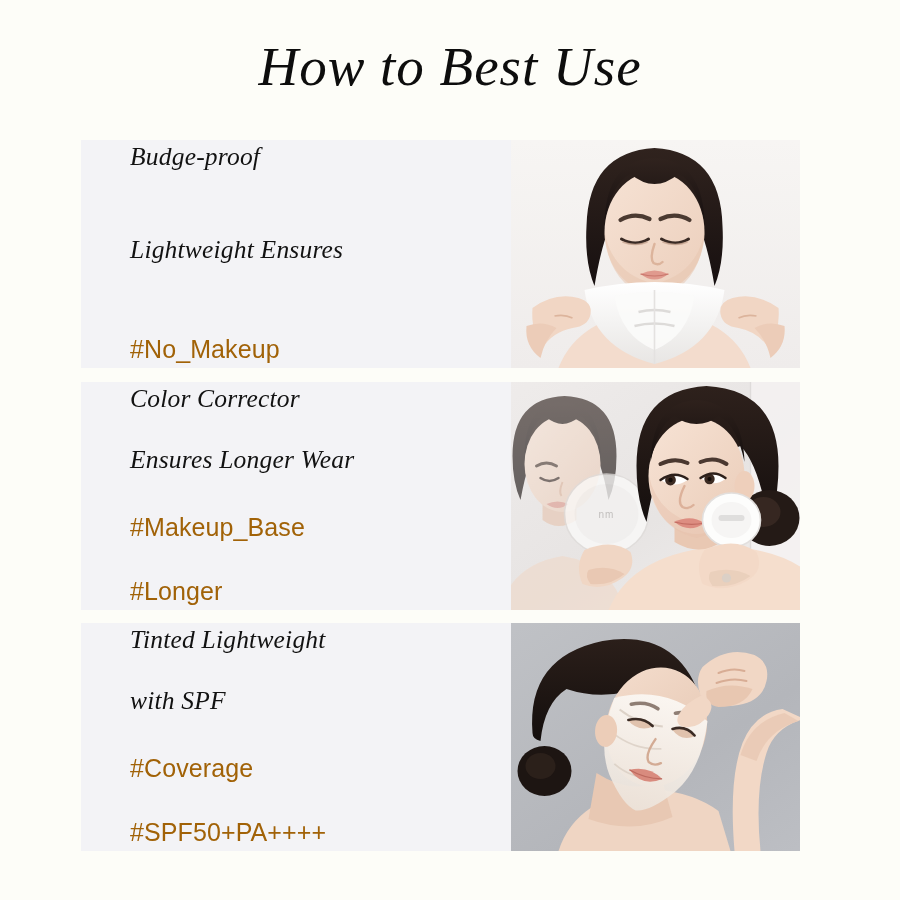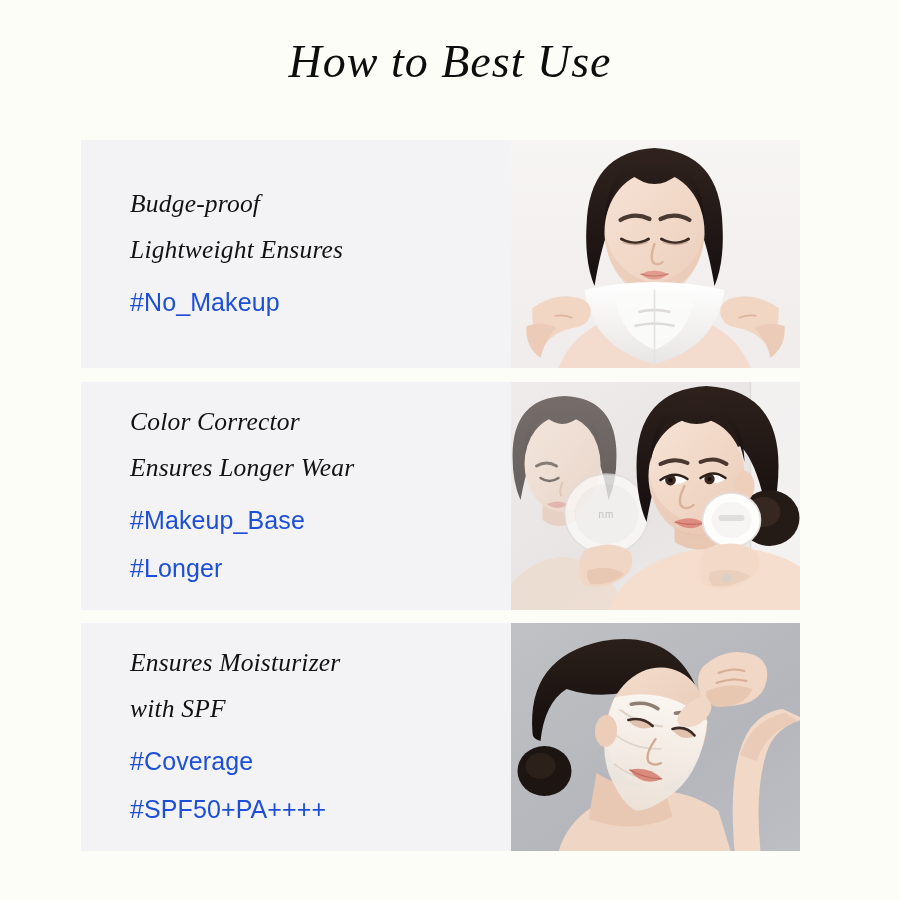--- a/index.html
+++ b/index.html
@@ -23,21 +23,21 @@
   
   .title {
     position: absolute;
     left: 0;
     top: 38px;
     width: 900px;
     text-align: center;
     font-family: "Liberation Serif", "DejaVu Serif", serif;
     font-style: italic;
     font-weight: 400;
-    font-size: 46px;
+    font-size: 55px;
     letter-spacing: 1px;
     color: #0d0d0d;
     line-height: 1.05;
     white-space: nowrap;
   }
 
   
   .panel {
     position: absolute;
     left: 81px;
@@ -53,40 +53,40 @@
   #panel-3 { top: 623px; }
 
   .panel-text {
     width: 385px;
     flex: 0 0 385px;
     box-sizing: border-box;
     padding-left: 49px;
     padding-right: 6px;
     display: flex;
     flex-direction: column;
-    justify-content: center;
+    justify-content: space-between;
     background: #f3f3f6;
     gap: 12px;
   }
   .headline {
     font-family: "Liberation Serif", "DejaVu Serif", serif;
     font-style: italic;
     font-weight: 400;
     font-size: 25.5px;
     line-height: 1.33;
     color: #121212;
     letter-spacing: 0.2px;
     white-space: nowrap;
   }
   .hashtag {
     font-family: "Liberation Sans", sans-serif;
     font-weight: 400;
     font-size: 25px;
     line-height: 1.47;
-    color: #1d4ed8;
+    color: #a16207;
     letter-spacing: 0.1px;
     white-space: nowrap;
   }
   .hashtag.first { margin-top: 5px; }
 
   .panel-photo {
     flex: 1 1 auto;
     position: relative;
     overflow: hidden;
     padding-left: 45px;
@@ -255,21 +255,21 @@
 
         <path d="M216 168 q30 -14 52 2 q8 18 -8 28 q-24 14 -46 4 q-8 -20 2 -34 z" fill="#f3d9c7"></path>
         <path d="M222 190 q22 -6 40 4 q-16 12 -38 10 q-6 -8 -2 -14 z" fill="#ead0bc"></path>
         <circle cx="238" cy="196" r="4.6" fill="#d9cfc6" opacity="0.9"></circle>
       </svg>
     </div>
   </div>
 
   <div class="panel" id="panel-3">
     <div class="panel-text">
-      <div class="headline">Ensures Moisturizer</div>
+      <div class="headline">Tinted Lightweight</div>
       <div class="headline">with SPF</div>
       <div class="hashtag first">#Coverage</div>
       <div class="hashtag">#SPF50+PA++++</div>
     </div>
     <div class="panel-photo">
       <svg viewBox="0 0 334 228" preserveAspectRatio="xMidYMid slice">
         <defs>
           <linearGradient id="bg3" x1="0" y1="0" x2="1" y2="1">
             <stop offset="0%" stop-color="#c0c2c6"></stop>
             <stop offset="60%" stop-color="#b4b6bb"></stop>

